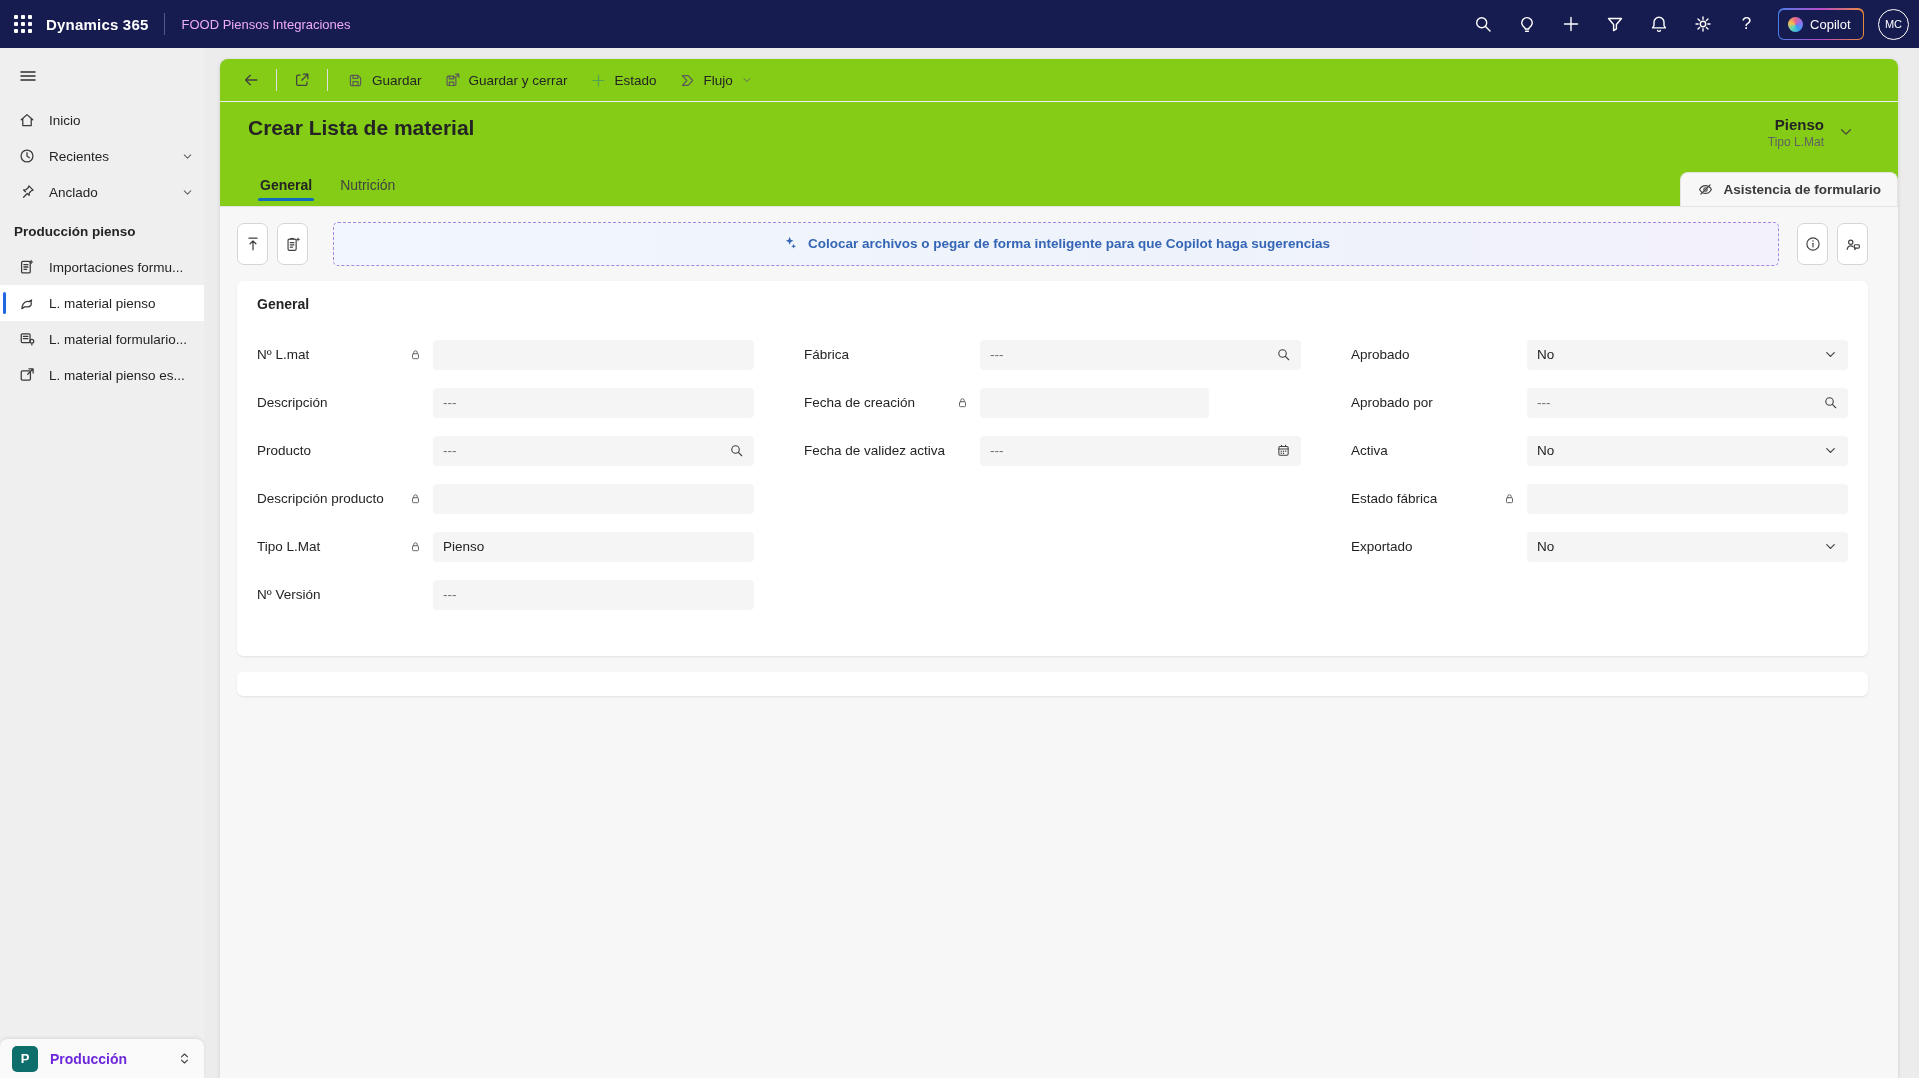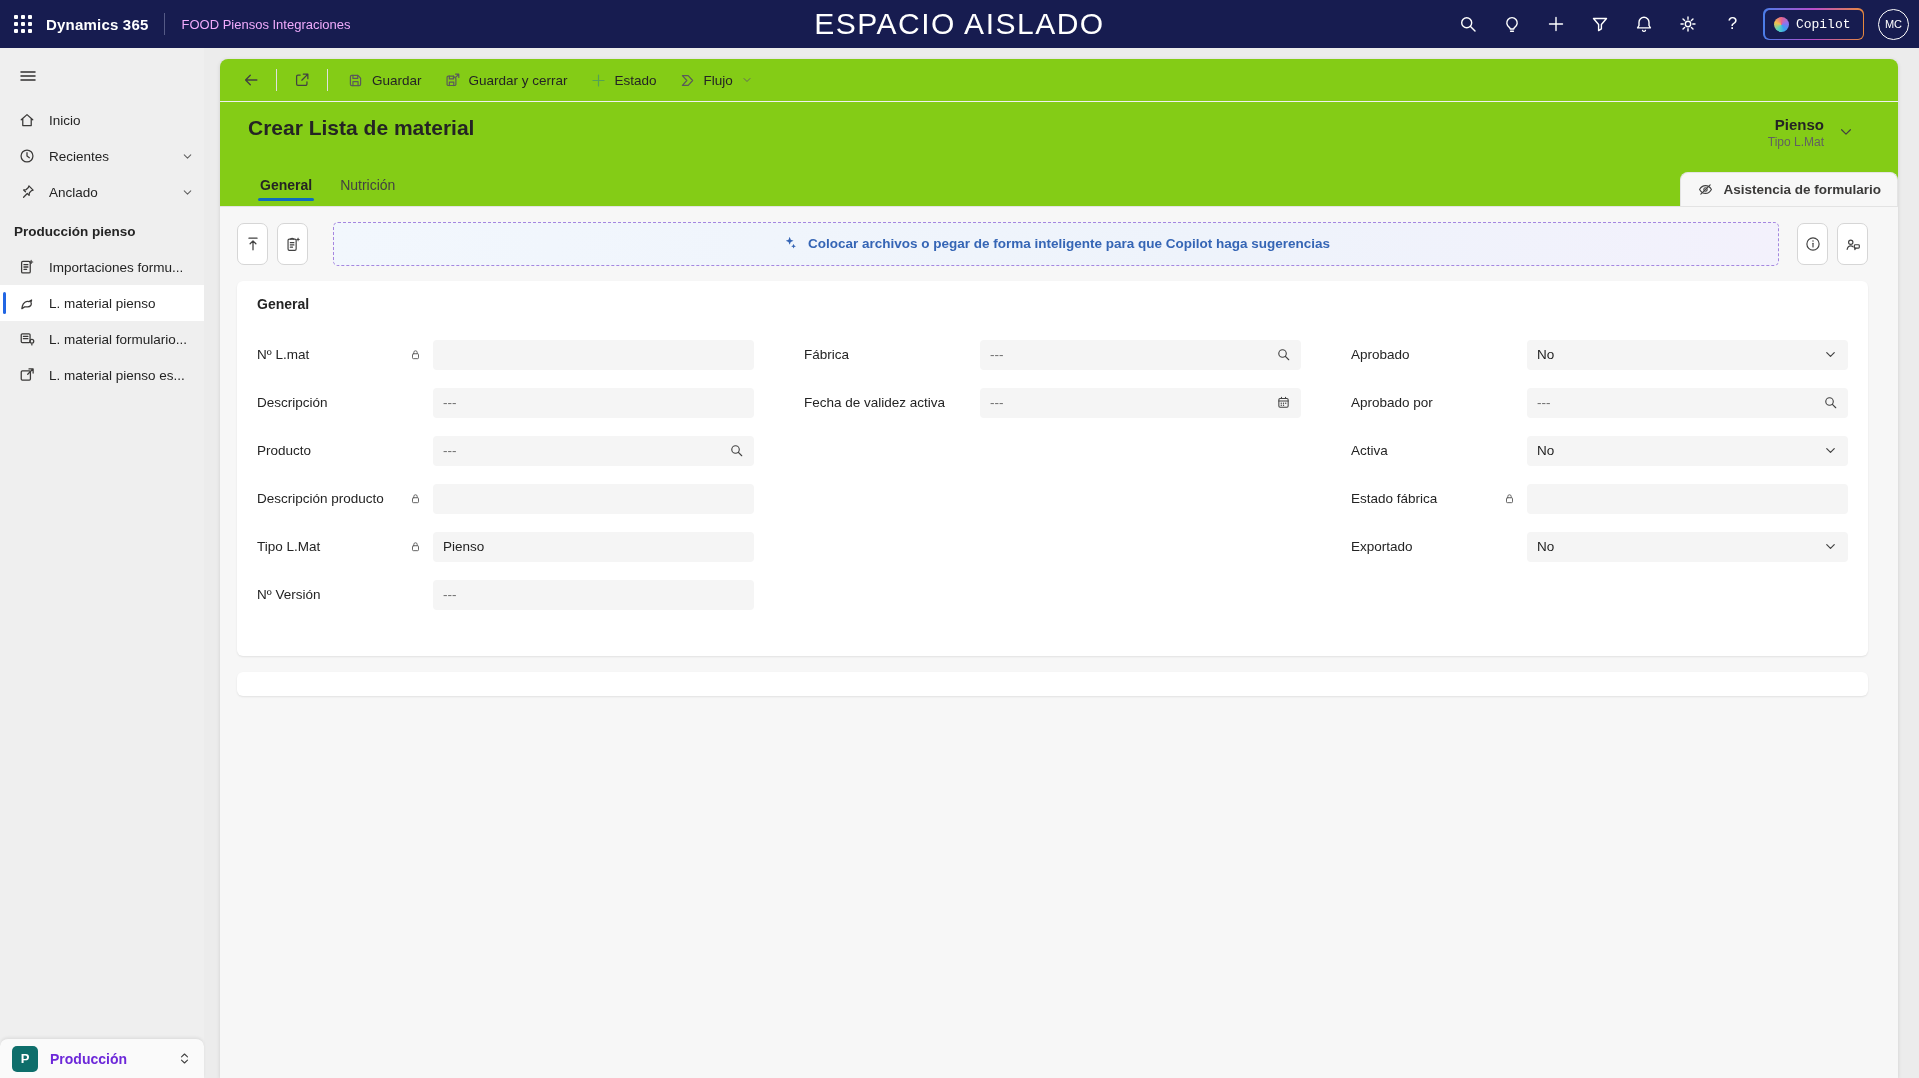--- a/index.html
+++ b/index.html
@@ -18,21 +18,21 @@
   .banner { position:absolute; left:0; right:0; text-align:center; font-size:30px;
     font-weight:200; letter-spacing:1.5px; color:#fff; pointer-events:none; }
   .tb-right { margin-left:auto; display:flex; align-items:center; gap:6px; padding-right:10px; }
   .tb-icon-btn { width:38px; height:38px; border-radius:4px; display:flex; align-items:center;
     justify-content:center; cursor:pointer; color:#fff; }
   .tb-icon-btn svg { width:20px; height:20px; }
   .tb-q { font-size:17px; font-weight:400; }
   .copilot-pill { padding:1.5px; border-radius:6px; margin:0 8px 0 6px;
     background:linear-gradient(90deg,#4a7de8,#b94ccc,#e88a3c); cursor:pointer; }
   .copilot-pill-in { background:#171c50; border-radius:5px; height:29px; padding:0 12px 0 9px;
-    display:flex; align-items:center; gap:7px;font-family:Liberation Mono, monospace; }
+    display:flex; align-items:center; gap:7px; }
   .copilot-logo { width:15px; height:15px; border-radius:50%;
     background:conic-gradient(#e8638c,#9071f0,#3aa0f3,#5bd6b9,#f2c14e,#e8638c); }
   .copilot-pill-in span { font-size:13px; color:#fff; }
   .avatar { width:31px; height:31px; border-radius:50%; border:1.6px solid #fff;
     display:flex; align-items:center; justify-content:center; font-size:11px; color:#fff; cursor:pointer; }
 
   
   .sidebar { position:absolute; left:0; top:48px; width:204px; bottom:0; background:#efefef; z-index:10; }
   .hamburger { width:40px; height:40px; margin:8px 0 6px 8px; display:flex; align-items:center;
     justify-content:center; cursor:pointer; color:#323130; border-radius:4px; }
@@ -138,21 +138,20 @@
         <i></i>
         <i></i>
         <i></i>
         <i></i>
         <i></i>
     </span>
   </div>
   <div class="brand">Dynamics 365</div>
   <div class="tb-divider"></div>
   <div class="appname">FOOD Piensos Integraciones</div>
-  <div class="banner">ESPACIO AISLADO</div>
   <div class="tb-right">
     <div class="tb-icon-btn">
         <span style="display:flex">
           <svg viewBox="0 0 20 20" fill="none" stroke="currentColor" stroke-width="1.4" stroke-linecap="round" stroke-linejoin="round">
             <circle cx="8.7" cy="8.7" r="5"></circle>
             <path d="M12.5 12.5 17 17"></path>
           </svg>
         </span>
       </div>
       <div class="tb-icon-btn">
@@ -525,20 +524,35 @@
           <span class="ph">---</span>
           <span class="trail">
                     <svg viewBox="0 0 20 20" fill="none" stroke="currentColor" stroke-width="1.5" stroke-linecap="round" stroke-linejoin="round">
                       <circle cx="8.7" cy="8.7" r="5"></circle>
                       <path d="M12.5 12.5 17 17"></path>
                     </svg>
                   </span>
         </div>
       </div>
       <div class="fld-row">
+        <span class="fld-label">Fecha de creación</span>
+        <span class="fld-lock">
+                  <span style="display:flex">
+                    <svg viewBox="0 0 20 20" fill="none" stroke="currentColor" stroke-width="1.5" stroke-linecap="round" stroke-linejoin="round">
+                      <rect x="5.4" y="8.8" width="9.2" height="7.6" rx="1.3"></rect>
+                      <path d="M7.4 8.8V6.9a2.6 2.6 0 0 1 5.2 0v1.9"></path>
+                    </svg>
+                  </span>
+                </span>
+        <div class="fld-control short">
+          
+          
+        </div>
+      </div>
+      <div class="fld-row">
         <span class="fld-label">Fecha de validez activa</span>
         <span class="fld-lock"></span>
         <div class="fld-control">
           <span class="ph">---</span>
           <span class="trail">
                     <svg viewBox="0 0 20 20" fill="none" stroke="currentColor" stroke-width="1.4" stroke-linecap="round" stroke-linejoin="round">
                       <rect x="3.8" y="4.6" width="12.4" height="11.6" rx="1.6"></rect>
                       <path d="M3.8 8h12.4M7.3 4.6V3M12.7 4.6V3"></path>
                       <path d="M7 11h.01M10 11h.01M13 11h.01M7 13.6h.01M10 13.6h.01" stroke-width="1.8"></path>
                     </svg>

